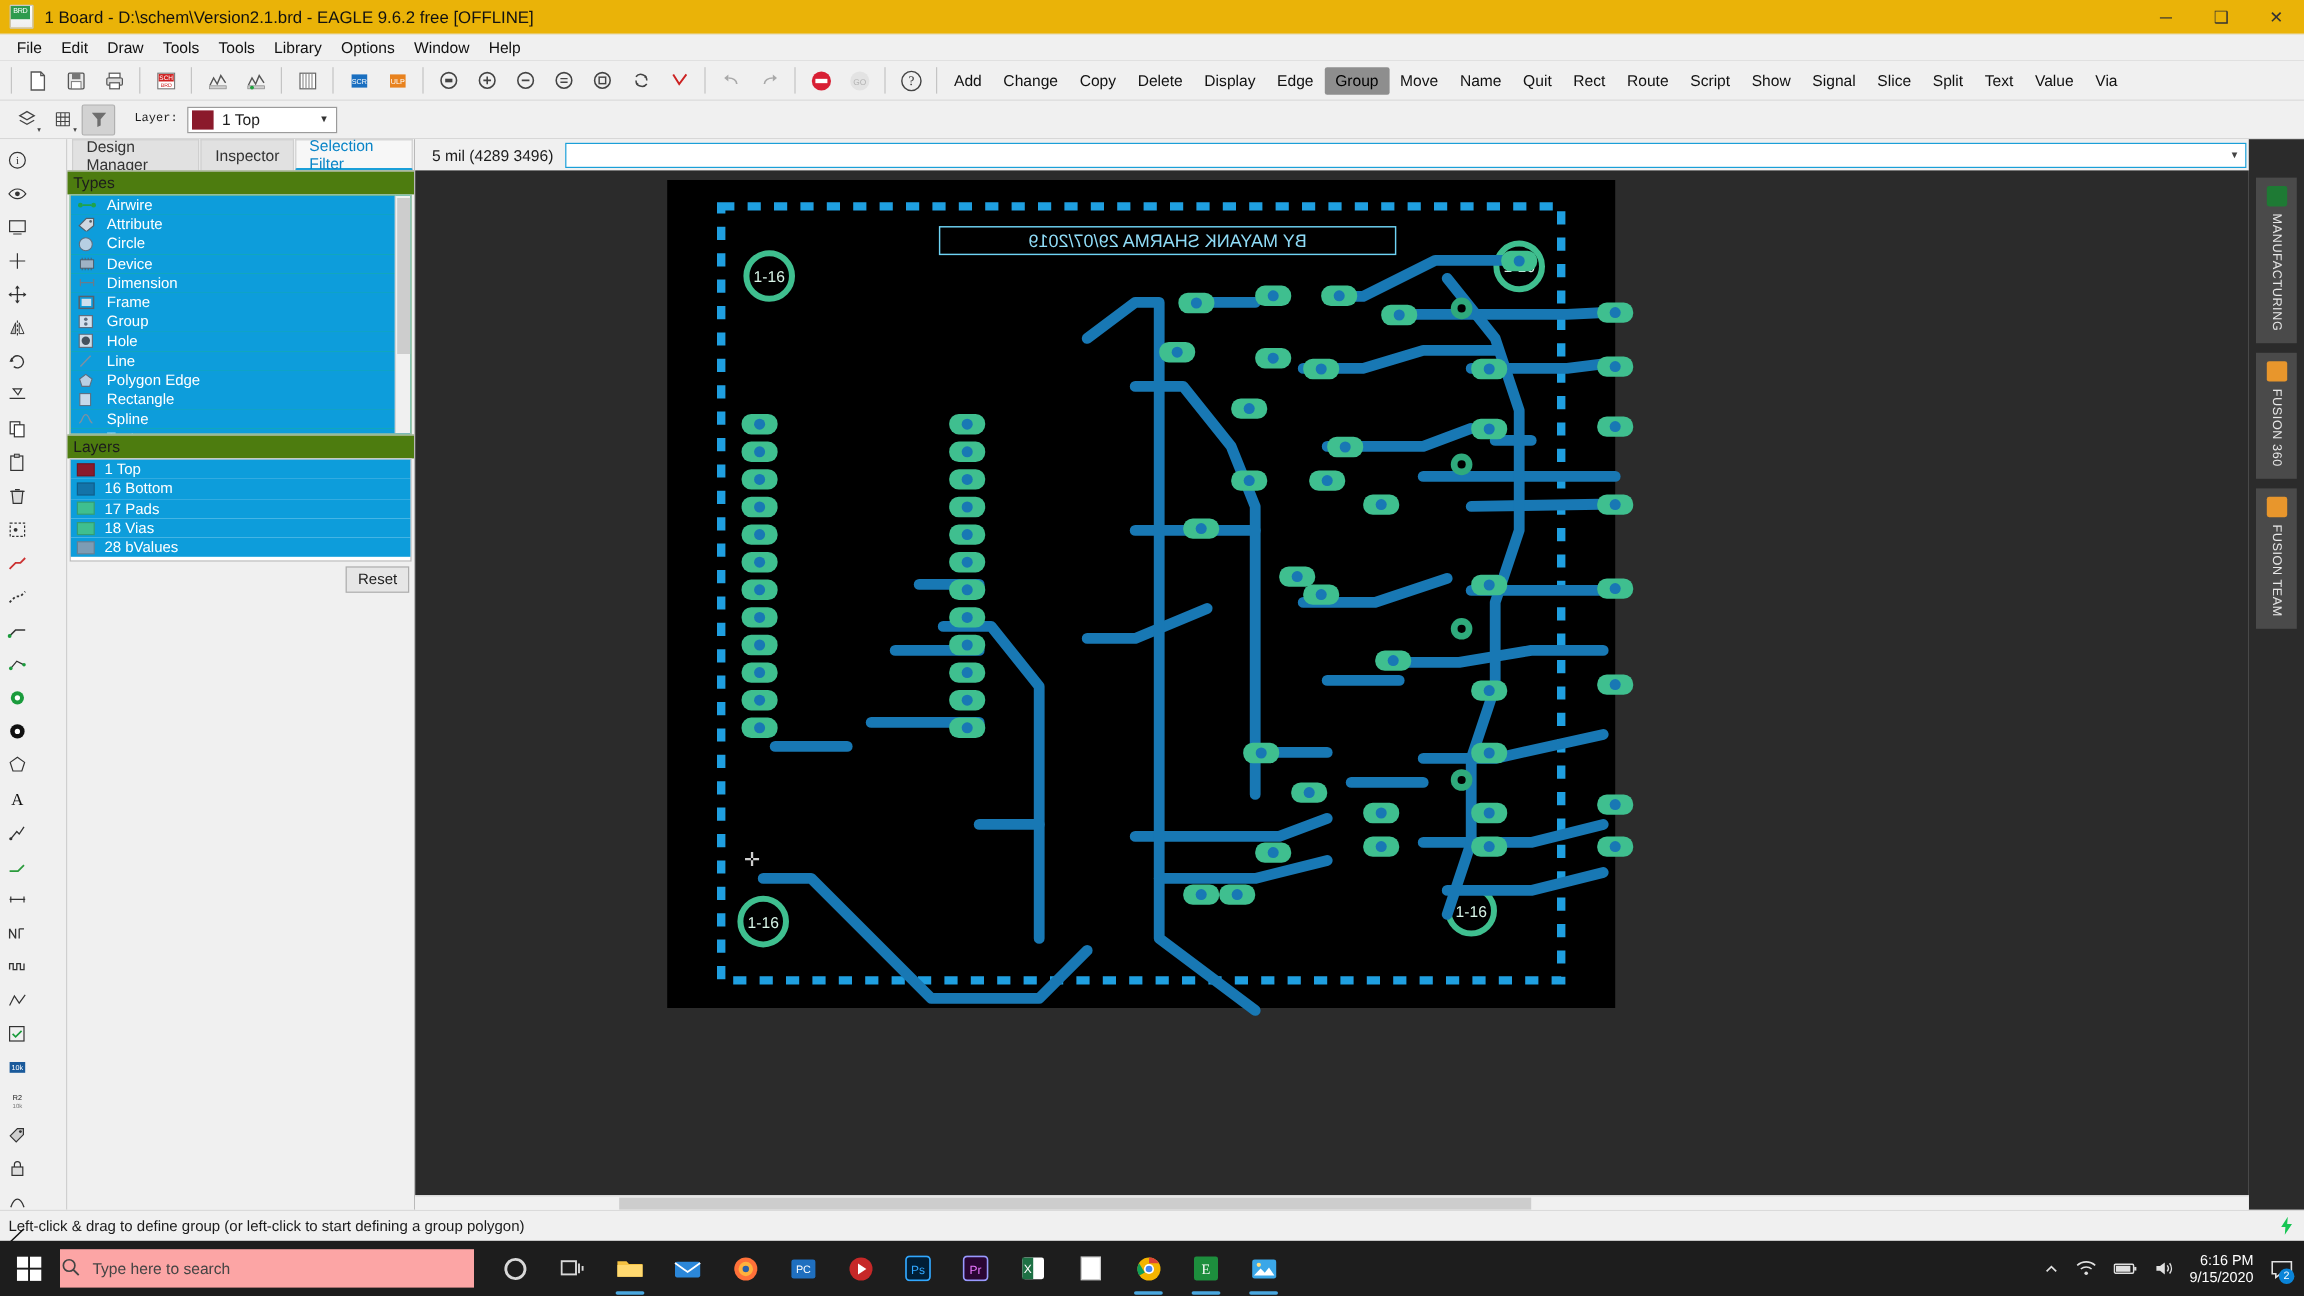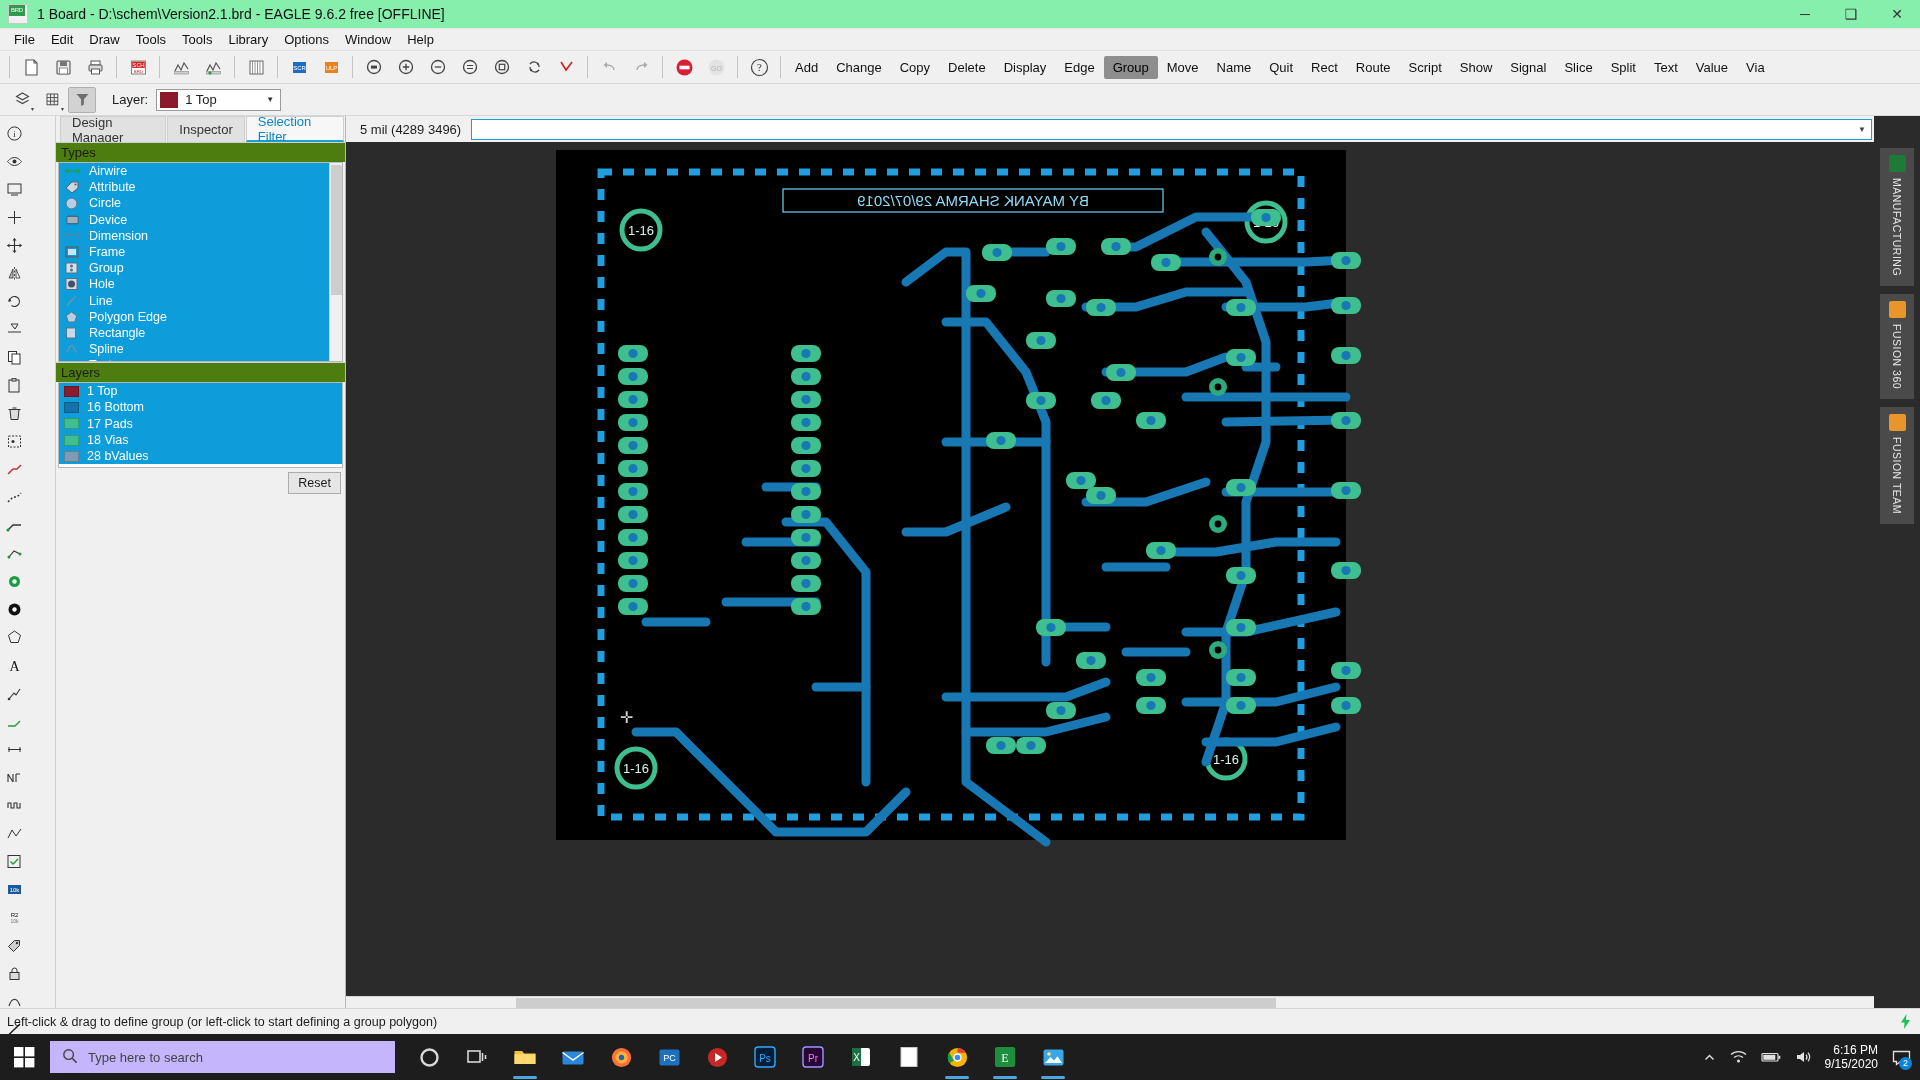--- a/index.html
+++ b/index.html
@@ -7,21 +7,21 @@
   body {
     font-family:"Liberation Sans", sans-serif;
     font-size:13px;
     color:#1c1c1c;
     background:#f0f0f0;
     -webkit-font-smoothing:antialiased;
   }
 
   
   #titlebar {
-    height:29px; background:#86efac; display:flex; align-items:center;
+    height:29px; background:#eab308; display:flex; align-items:center;
     border-bottom:1px solid #e8e8e8;
   }
   #titlebar .tb-icon {
     width:20px; height:20px; margin:0 9px 0 8px; position:relative;
     background:linear-gradient(#fdfdfd,#eeeeee); border:1px solid #c9c9c9;
     border-radius:1px; flex:0 0 auto;
   }
   #titlebar .tb-icon::after {
     content:"BRD"; position:absolute; left:0; top:0; width:16px; height:11px;
     background:#2e9b4e; color:#fff; font-size:6px; line-height:11px;
@@ -64,21 +64,21 @@
   #toolbar2 {
     height:32px; background:#f0f0f0; display:flex; align-items:center;
     border-bottom:1px solid #d7d7d7; padding-left:8px;
   }
   .tbtn2 {
     width:28px; height:26px; display:flex; align-items:center; justify-content:center;
     margin-right:2px; border:1px solid transparent; border-radius:2px; cursor:default;
     position:relative; flex:0 0 auto;
   }
   .tbtn2.pressed { background:#d2d2d2; border-color:#b0b0b0; }
-  #layer-label { margin:0 8px 0 14px; font-size:13px; }
+  #layer-label { margin:0 8px 0 14px; font-size:10px;font-family:Liberation Mono, monospace; }
   #layer-combo {
     width:125px; height:22px; background:#fff; border:1px solid #9b9b9b;
     display:flex; align-items:center; padding:0 3px; cursor:default;
   }
   #layer-swatch { width:18px; height:16px; background:#8b1a2b; margin-right:7px; flex:0 0 auto; }
   #layer-name { font-size:13px; flex:1; }
   #layer-arrow { font-size:8px; color:#333; margin-right:3px; }
 
   
   #main { display:flex; height:calc(1080px - 29px - 22px - 33px - 32px - 26px - 46px); }
@@ -180,22 +180,22 @@
   #status-right { margin-left:auto; display:flex; align-items:center; padding-right:8px; }
 
   
   #taskbar {
     height:46px; background:#1d1d1d; display:flex; align-items:center; position:relative;
   }
   #start-btn {
     width:48px; height:46px; display:flex; align-items:center; justify-content:center; cursor:default;
   }
   #search-box {
-    width:345px; height:32px; background:#c4b5fd; display:flex; align-items:center;
-    margin-left:2px; padding-left:12px; cursor:text;
+    width:345px; height:32px; background:#fca5a5; display:flex; align-items:center;
+    margin-left:2px; padding-left:1px; cursor:text;
   }
   #search-box .mag { margin-right:10px; flex:0 0 auto; }
   #search-text { font-size:13px; color:#444; }
   #tb-icons { display:flex; align-items:center; margin-left:10px; }
   .tbi {
     width:48px; height:46px; display:flex; align-items:center; justify-content:center;
     cursor:default; position:relative;
   }
   .tbi.open::after {
     content:""; position:absolute; bottom:1px; left:12px; width:24px; height:3px;

